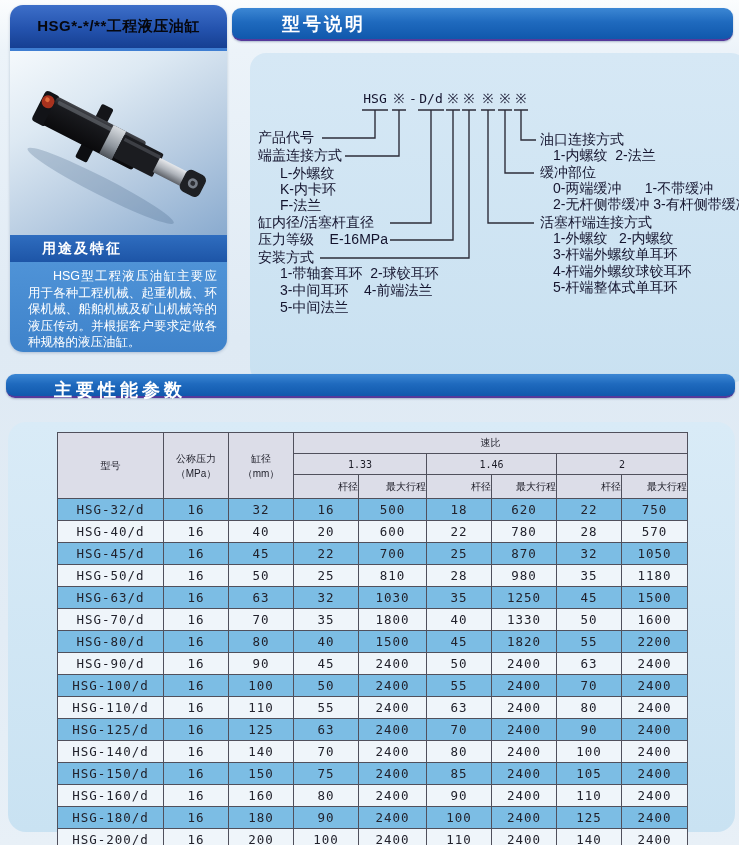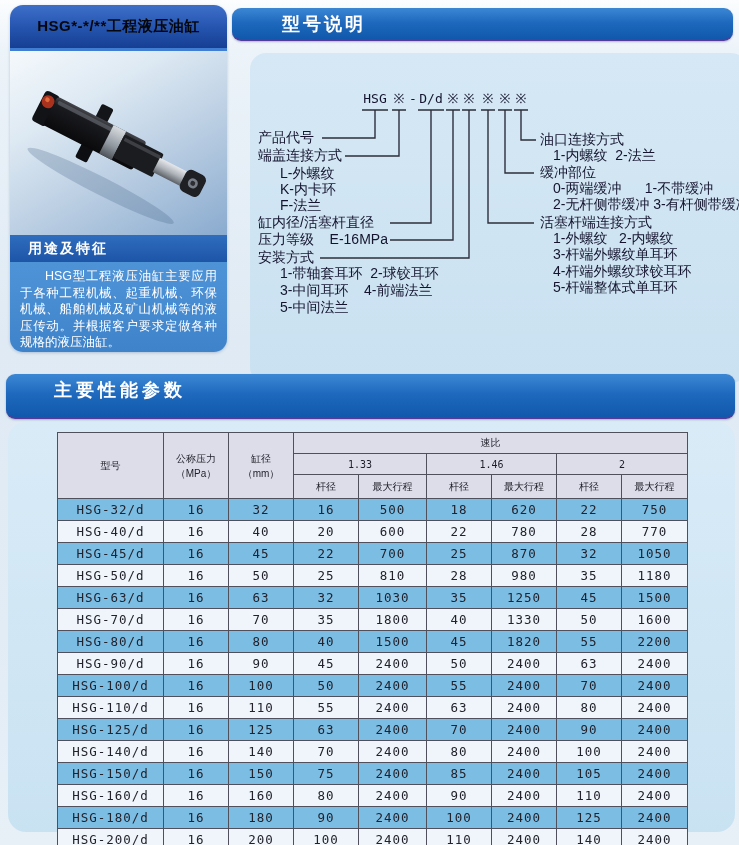--- a/index.html
+++ b/index.html
@@ -13,54 +13,54 @@
 
   
   .left-panel{left:10px;top:5px;width:217px;height:347px;border-radius:13px;overflow:hidden;
     box-shadow:0 1px 3px rgba(30,60,110,.25);}
   .lp-title{height:43px;display:flex;align-items:center;justify-content:center;
     background:linear-gradient(180deg,#3d6fc9 0%,#2453ae 55%,#163f92 100%);
     border-bottom:3px solid #3f7ed2;
     color:#06070d;font-weight:bold;font-size:15px;letter-spacing:.5px;}
   .lp-photo{height:184px;position:relative;
     background:linear-gradient(150deg,#f5f9fc 0%,#dde9f3 30%,#b9cde2 62%,#8aabcf 100%);}
-  .lp-usage-hdr{height:27px;line-height:27px;padding-left:18px;
+  .lp-usage-hdr{height:27px;line-height:27px;padding-left:32px;
     background:linear-gradient(180deg,#2f6dbf 0%,#1d55a7 100%);
     color:#fff;font-weight:bold;font-size:14px;letter-spacing:2px;}
-  .lp-usage-txt{height:93px;box-sizing:border-box;padding:6px 10px 8px 10px;
+  .lp-usage-txt{height:93px;box-sizing:border-box;padding:6px 10px 8px 18px;
     background:linear-gradient(180deg,#4f93d7 0%,#3e82ca 100%);
     color:#fff;font-size:12.5px;line-height:16.5px;text-align:justify;text-indent:2em;}
 
   
   .bar{background:linear-gradient(180deg,#3c87d4 0%,#1f6abe 45%,#1058ac 100%);
     border-bottom:2px solid #563a9a;border-radius:9px;
     color:#fff;font-weight:bold;font-size:18px;letter-spacing:3px;
     box-shadow:0 1px 2px rgba(20,50,100,.3);}
   .model-bar{left:232px;top:8px;width:501px;height:33px;line-height:33px;padding-left:50px;box-sizing:border-box;}
-  .params-bar{left:6px;top:374px;width:729px;height:45px;line-height:32px;padding-left:48px;box-sizing:border-box;letter-spacing:4px;}
+  .params-bar{left:6px;top:374px;width:729px;height:24px;line-height:32px;padding-left:48px;box-sizing:border-box;letter-spacing:4px;}
 
   
   .diagram-panel{left:250px;top:53px;width:497px;height:330px;border-radius:16px;
     background:linear-gradient(180deg,#d6e8f5 0%,#c9e1f1 100%);}
   .diagram-panel svg{position:absolute;left:0;top:0;}
   .dlabel{position:absolute;font-size:14px;color:#14142e;white-space:pre;line-height:15px;}
   .dcode{font-family:"DejaVu Sans Mono", monospace;font-size:13px;fill:#14142e;}
   .dline{stroke:#2e2e3a;stroke-width:1.4;fill:none;}
 
   
   .table-panel{left:8px;top:422px;width:727px;height:410px;border-radius:18px;
     background:linear-gradient(180deg,#d9ebf7 0%,#c9e2f2 100%);}
   table.perf{position:absolute;left:49px;top:10px;width:630px;border-collapse:collapse;table-layout:fixed;
     font-family:"DejaVu Sans Mono", monospace;}
   table.perf th,table.perf td{border:1px solid #50505c;text-align:center;vertical-align:middle;padding:0;}
   table.perf th{background:#dcdde8;color:#1d1d28;font-weight:normal;
     font-family:"Liberation Sans", sans-serif;font-size:10px;}
   tr.hrow1 th{height:20px;}
   tr.hrow2 th{height:20px;font-family:"DejaVu Sans Mono", monospace;}
-  tr.hrow3 th{height:23px;}
+  tr.hrow3 th{height:23px;text-align:right;}
   th .two-line{line-height:15px;display:block;}
   table.perf td{height:21px;font-size:12.5px;color:#22222c;letter-spacing:1px;}
   tr.stripe-blue td{background:#7cbde4;}
   tr.stripe-light td{background:#eff5fa;}
 </style>
 </head>
 <body>
 
 <div class="abs left-panel">
   <div class="lp-title">HSG*-*/**工程液压油缸</div>
@@ -214,21 +214,21 @@
         </tr>
         <tr class="stripe-light">
           <td>HSG-40/d</td>
           <td>16</td>
           <td>40</td>
           <td>20</td>
           <td>600</td>
           <td>22</td>
           <td>780</td>
           <td>28</td>
-          <td>770</td>
+          <td>570</td>
         </tr>
         <tr class="stripe-blue">
           <td>HSG-45/d</td>
           <td>16</td>
           <td>45</td>
           <td>22</td>
           <td>700</td>
           <td>25</td>
           <td>870</td>
           <td>32</td>

